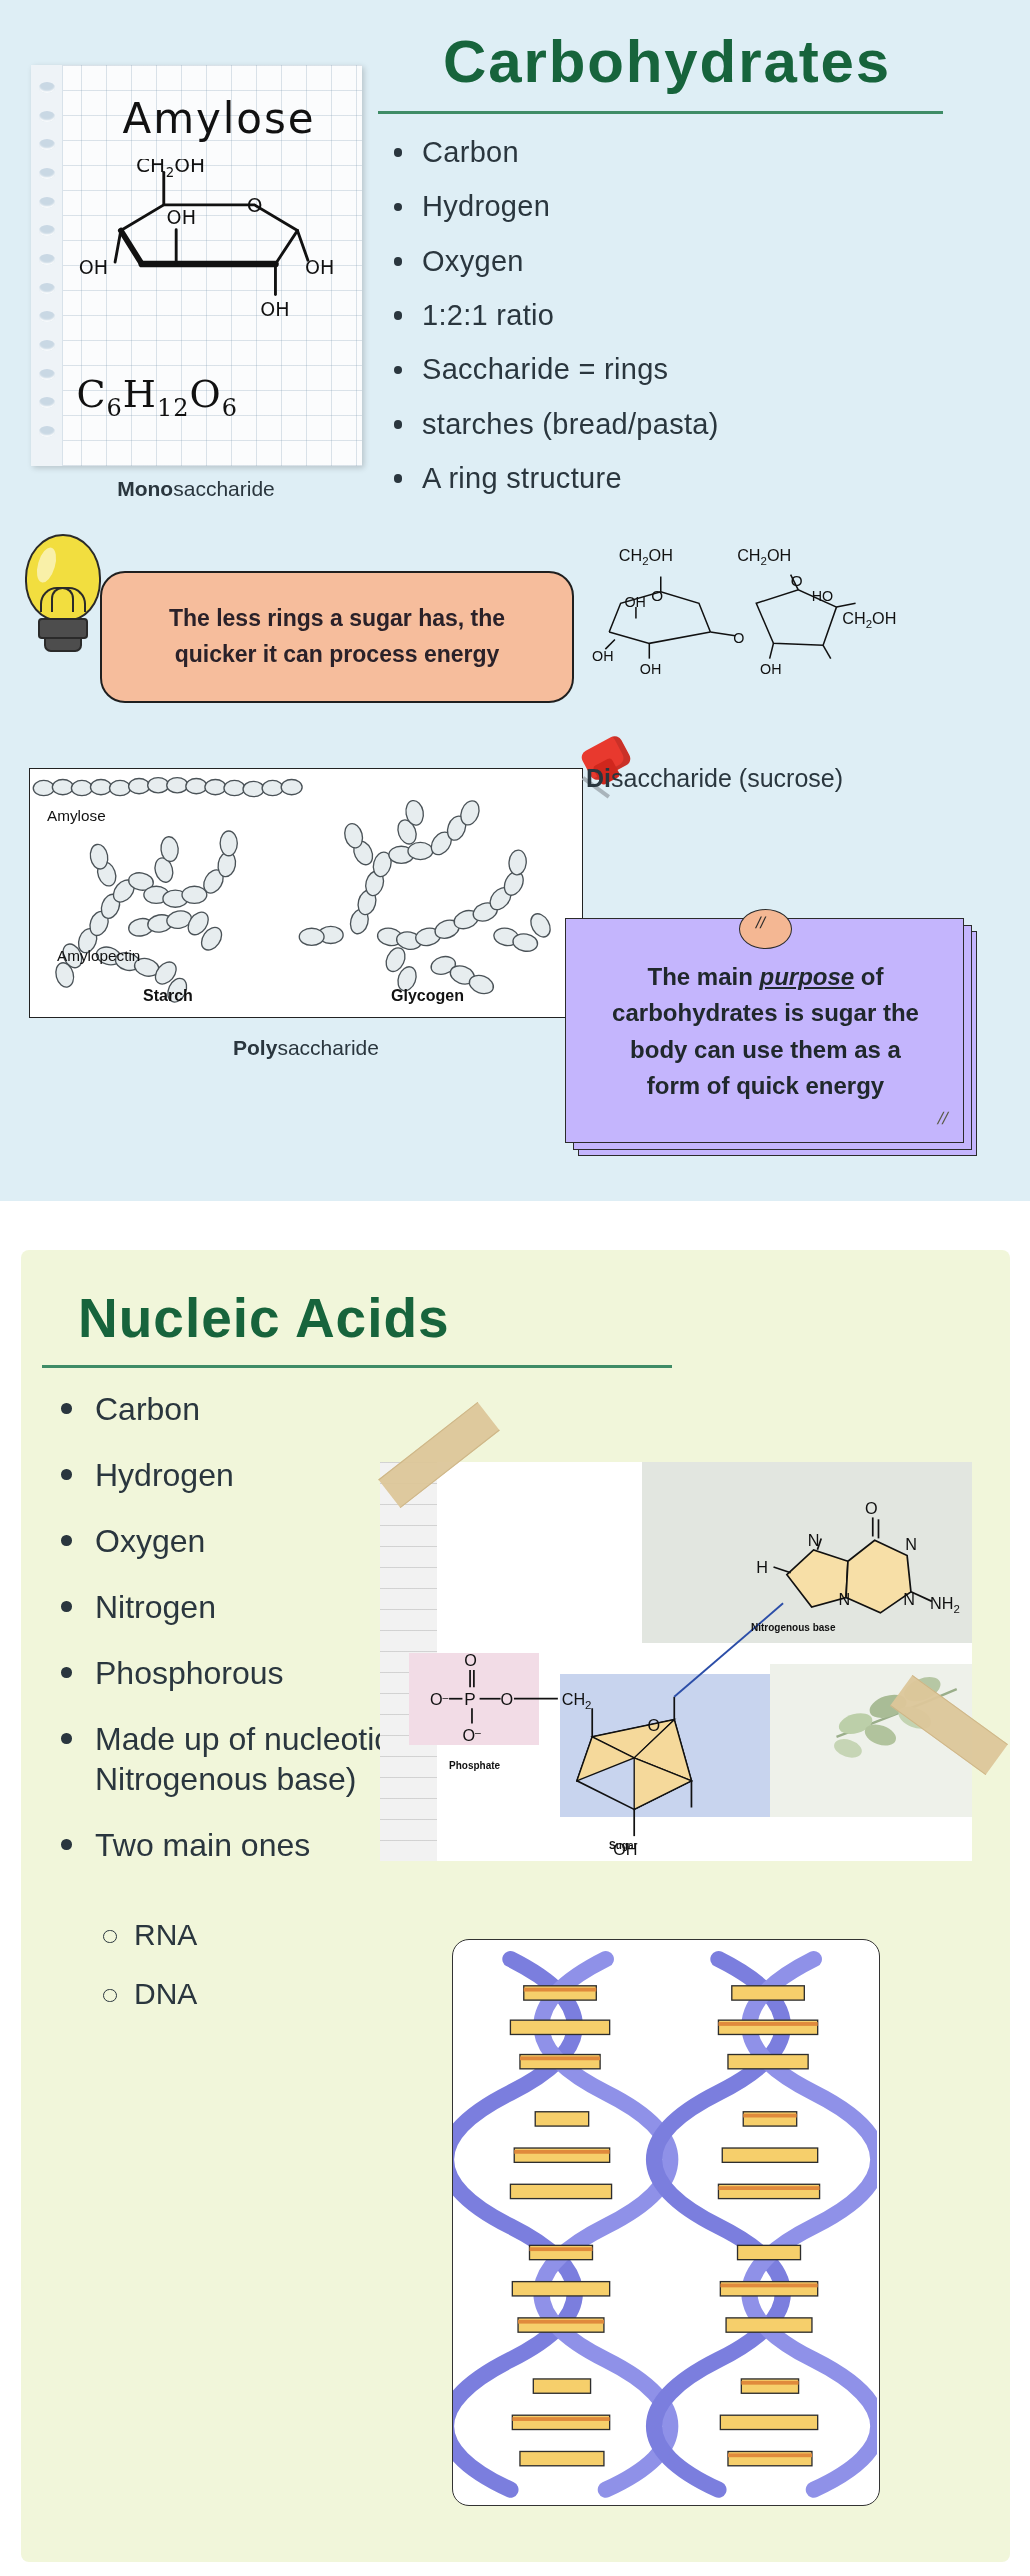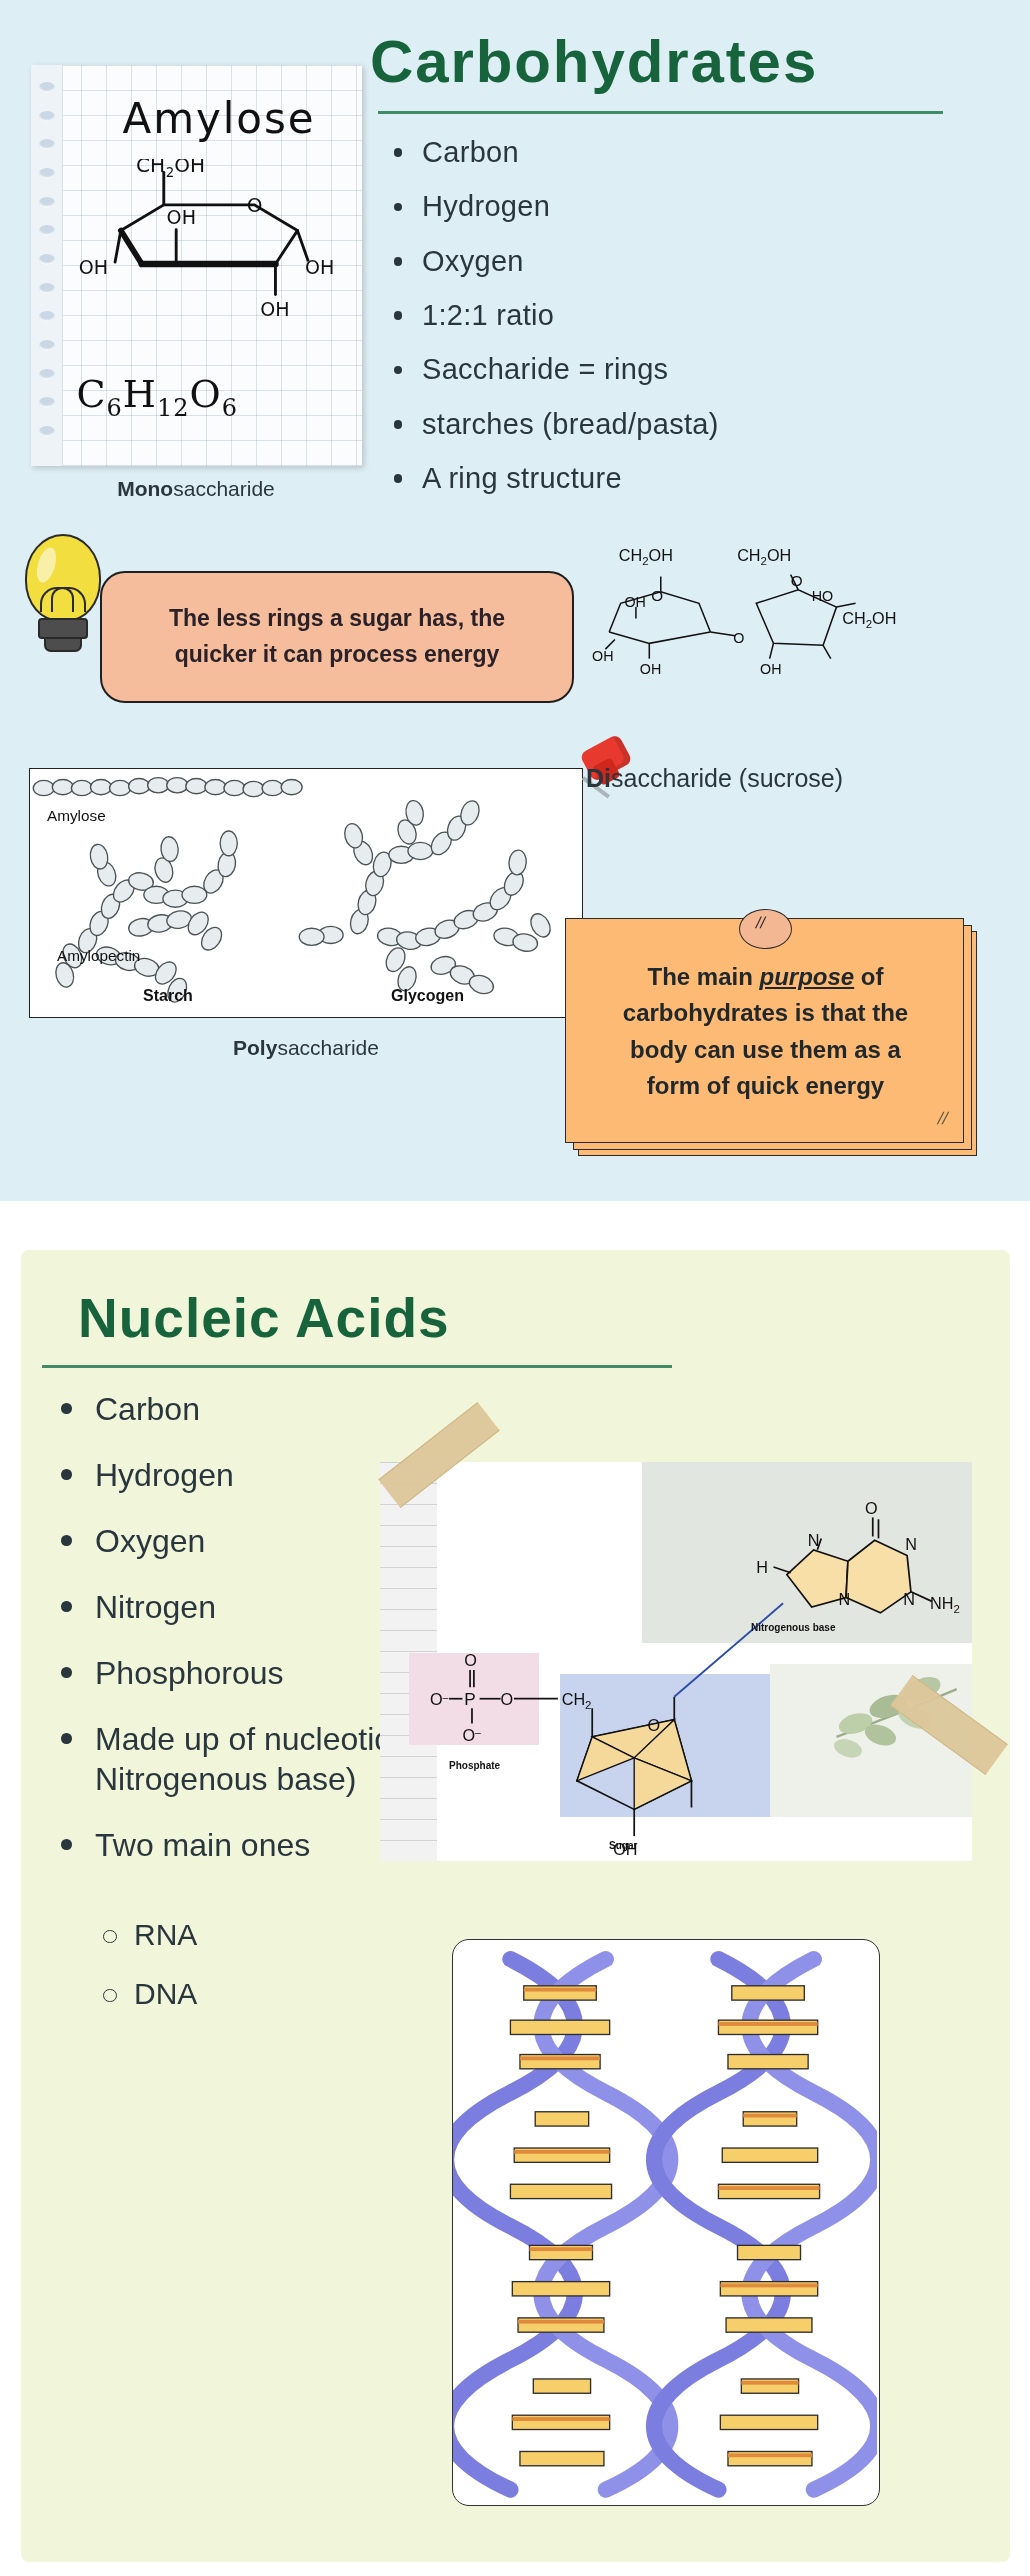--- a/index.html
+++ b/index.html
@@ -11,21 +11,21 @@
   }
 
   
   #carb-section{
     position:absolute; left:0; top:0; width:1031px; height:1201px;
     background:#deeef5;
   }
   #carb-title{
     position:absolute; left:370px; top:32px; width:594px;
     font-size:60px; font-weight:bold; color:#17643c;
-    letter-spacing:1.9px; text-align:left; line-height:1;
+    letter-spacing:1.9px; text-align:center; line-height:1;
     font-family:"Liberation Sans", sans-serif;
   }
   #carb-title-rule{
     position:absolute; left:378px; top:111px; width:565px; height:2.9px;
     background:#3f8c66;
   }
   #carb-bullets{
     position:absolute; left:382px; top:136px; width:630px;
   }
   #carb-bullets li{
@@ -155,21 +155,21 @@
   }
   #di-caption{
     position:absolute; left:586px; top:764px; width:382px;
     font-size:25px; color:#2a363e;
   }
   #di-caption b{ font-weight:bold; }
 
   
   #note-stack{ position:absolute; left:565px; top:918px; width:418px; height:248px; }
   #note-stack .sheet{
-    position:absolute; background:#fdba74; border:1.9px solid #2b2b2b;
+    position:absolute; background:#c4b5fd; border:1.9px solid #2b2b2b;
   }
   #note-stack .s3{ left:13.4px; top:13.4px; width:399px; height:225px; }
   #note-stack .s2{ left:7.6px;  top:6.7px;  width:399px; height:225px; }
   #note-stack .s1{ left:0;    top:0;    width:399px; height:225px; }
   #note-text{
     position:absolute; left:0; top:0; width:399px; height:225px;
     display:flex; flex-direction:column; justify-content:center; align-items:center;
     padding:15.3px 25px;
   }
   #note-text .ln{
@@ -484,21 +484,21 @@
   <div id="di-caption">
     <b>Di</b><span>saccharide (sucrose)</span>
   </div>
 
   <div id="note-stack">
     <div class="sheet s3"></div>
     <div class="sheet s2"></div>
     <div class="sheet s1">
       <div id="note-text">
         <div class="ln"><span>The main </span><u>purpose</u><span> of</span></div>
-        <div class="ln">carbohydrates is that the</div>
+        <div class="ln">carbohydrates is sugar the</div>
         <div class="ln">body can use them as a</div>
         <div class="ln">form of quick energy</div>
       </div>
       <span class="note-corner">//</span>
     </div>
     <div id="note-clip"></div>
   </div>
 </section>
 
 <section id="nuc-section">

